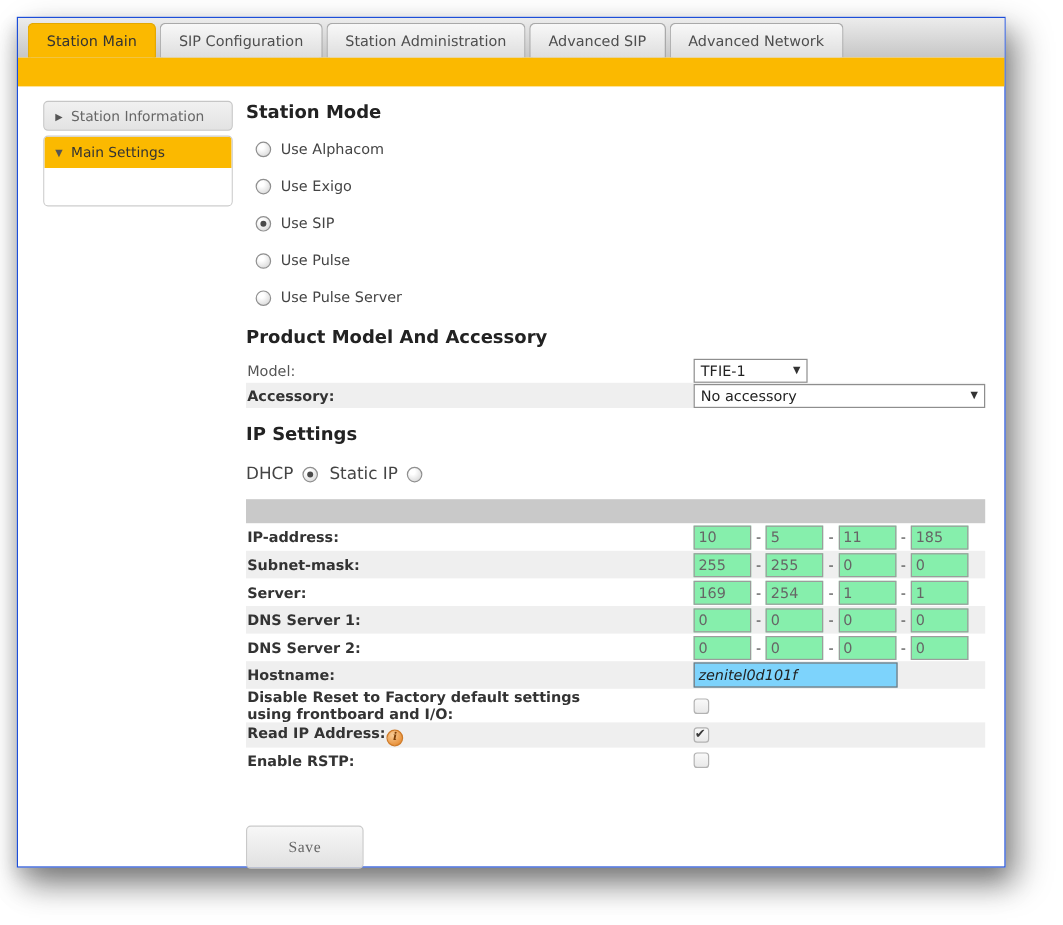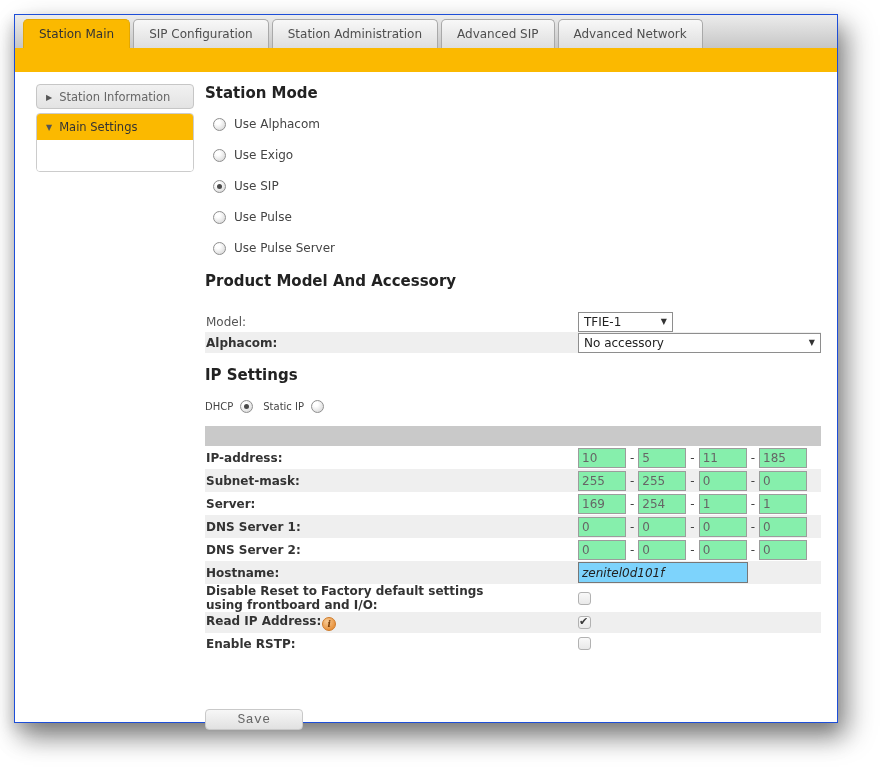--- a/index.html
+++ b/index.html
@@ -46,21 +46,21 @@
   .acc-header{
     height:26px;line-height:26px;background:#FBB900;
     color:#333;font-size:11.5px;padding-left:9px;box-sizing:border-box;white-space:nowrap;
   }
   .acc-body{height:31px;background:#FFFFFF;}
 
   .main{flex:1;padding:0 16px 0 11px;box-sizing:border-box;min-width:0;}
 
   h2.section{font-size:15px;font-weight:bold;color:#222;margin:0;line-height:18px;}
   #t-station-mode{margin-bottom:15px;}
-  #t-product{margin-top:13px;margin-bottom:21px;}
+  #t-product{margin-top:13px;margin-bottom:8px;}
   #t-ip{margin-top:13px;margin-bottom:0;}
 
   
   .opt{display:flex;align-items:center;margin:0 0 17px 8px;height:14px;}
   .radio{
     width:13px;height:13px;border-radius:50%;box-sizing:border-box;
     border:1px solid #8F8F8F;
     background:radial-gradient(circle at 35% 30%, #FFFFFF 20%, #D9D9D9 85%);
     position:relative;flex:none;display:inline-block;
   }
@@ -79,21 +79,21 @@
 
   .sel{
     height:20px;box-sizing:border-box;border:1px solid #8E8E8E;background:#FFF;
     display:inline-flex;align-items:center;justify-content:space-between;
     padding:0 5px;font-size:12px;color:#222;
   }
   .sel.narrow{width:95px;}
   .sel.wide{width:245px;}
   .selarrow{font-size:8px;color:#333;margin-left:6px;}
 
-  .dhcp-row{display:flex;align-items:center;margin-top:16px;font-size:10px;color:#444;}
+  .dhcp-row{display:flex;align-items:center;margin-top:16px;font-size:14px;color:#444;}
   .dhcp-row .radio{margin:0 10px 0 7px;}
 
   .table-head{height:20px;background:#C9C9C9;margin-top:13px;}
 
   .trow{min-height:23px;}
   .octets{display:flex;align-items:center;}
   .octet{
     width:48px;height:20px;box-sizing:border-box;
     background:#86efac;border:1px solid #9C9C9C;
     color:#666;font-size:12px;padding:0 3px;
@@ -122,25 +122,25 @@
   .info-icon{
     display:inline-block;width:12px;height:12px;border-radius:50%;
     background:radial-gradient(circle at 35% 30%, #F8CB95, #E8923C 75%);
     border:1px solid #CE7A28;box-sizing:content-box;
     color:#7A3E08;font-size:9px;line-height:12px;text-align:center;
     font-family:"DejaVu Serif","Liberation Serif",serif;font-style:italic;font-weight:bold;
     vertical-align:-2px;margin-left:1px;
   }
 
   .save{
-    margin-top:55px;width:98px;height:21px;
+    margin-top:44px;width:98px;height:36px;
     border:1px solid #C9C9C9;border-radius:4px;
     background:linear-gradient(#F7F7F7,#E1E1E1);
     color:#666;font-size:13px;letter-spacing:0.5px;
-    font-family:Liberation Mono, monospace;
+    font-family:Liberation Serif, serif;
   }
 </style>
 </head>
 <body>
 
 <div class="card">
 
   <div class="tabbar">
     <div class="tab active">Station Main</div>
     <div class="tab">SIP Configuration</div>
@@ -193,21 +193,21 @@
       <h2 class="section" id="t-product">Product Model And Accessory</h2>
 
       <div class="frow">
         <span class="flabel">Model:</span>
         <span class="sel narrow">
           <span>TFIE-1</span>
           <span class="selarrow">▼</span>
         </span>
       </div>
       <div class="frow alt">
-        <span class="flabel b">Alphacom:</span>
+        <span class="flabel b">Accessory:</span>
         <span class="sel wide">
           <span>No accessory</span>
           <span class="selarrow">▼</span>
         </span>
       </div>
 
       <h2 class="section" id="t-ip">IP Settings</h2>
 
       <div class="dhcp-row">
         <span>DHCP</span>

